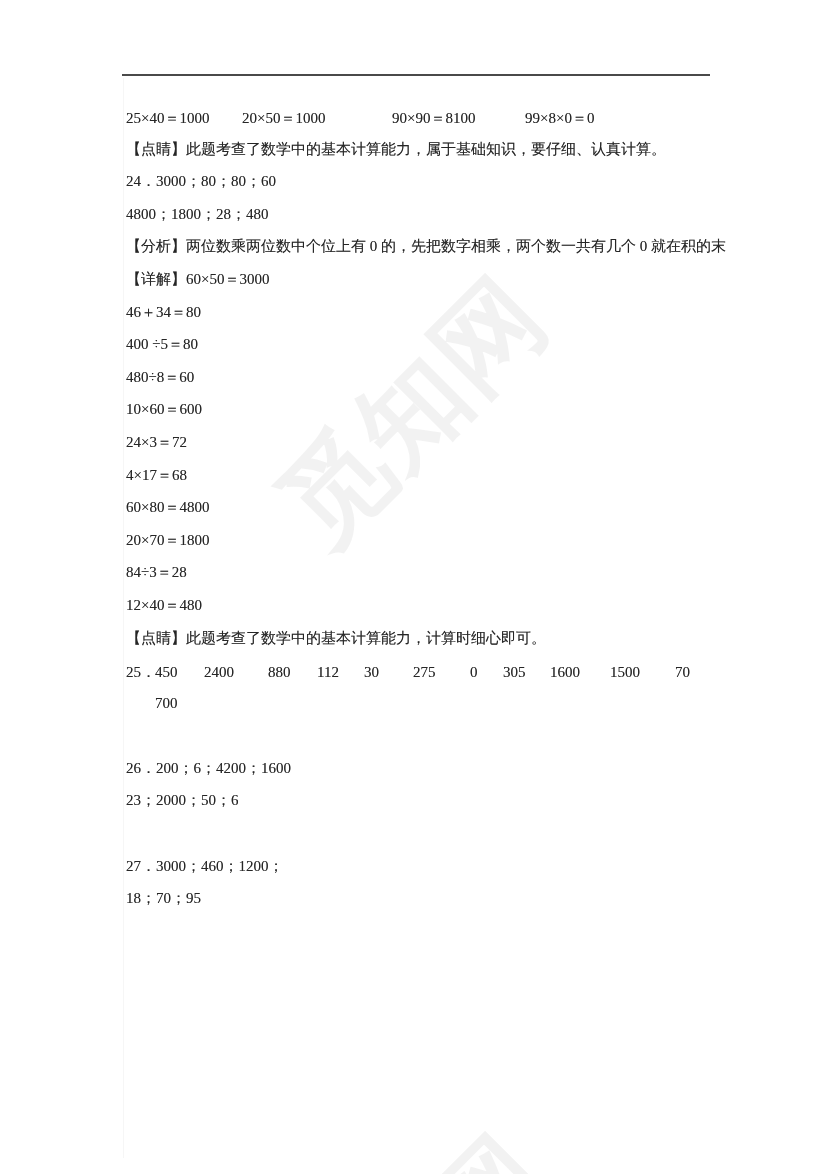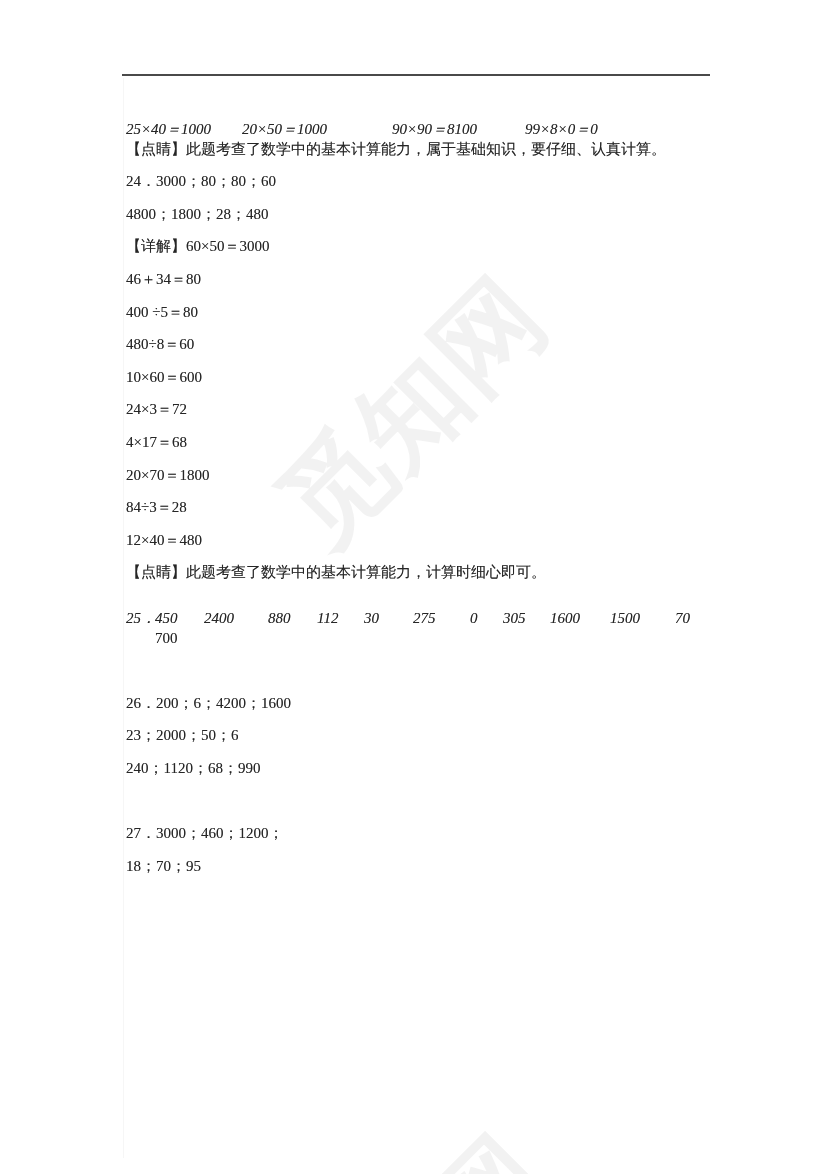--- a/index.html
+++ b/index.html
@@ -17,21 +17,21 @@
     position:absolute; left:123px; top:78px; width:1px; height:1080px;
     background:rgba(0,0,0,0.035);
   }
   .content {
     position:absolute; left:126px; top:100px; width:584px;
     font-size:15px;
     text-shadow:0 0 0.5px rgba(40,40,40,0.45);
   }
   .line { height:32.6px; line-height:32.6px; white-space:nowrap; }
   .rel { position:relative; }
-  .abs { position:absolute; top:13px;font-style:italic; }
+  .abs { position:absolute; top:2px; }
   
   .c0{left:0} .c1{left:116px} .c2{left:266px} .c3{left:399px}
   
   .p25{left:0}
   .v0{left:29px}.v1{left:78px}.v2{left:142px}.v3{left:191px}.v4{left:238px}
   .v5{left:287px}.v6{left:344px}.v7{left:377px}.v8{left:424px}.v9{left:484px}.v10{left:549px}
   .indent { padding-left:29px; }
   .watermark {
     position:absolute;
     font-family:"Liberation Sans","DejaVu Sans",sans-serif;
@@ -64,29 +64,31 @@
       <span class="abs c1">20×50＝1000</span>
       <span class="abs c2">90×90＝8100</span>
       <span class="abs c3">99×8×0＝0</span>
     </div>
 
     <div class="line">【点睛】此题考查了数学中的基本计算能力，属于基础知识，要仔细、认真计算。</div>
 
     <div class="line">24．3000；80；80；60</div>
     <div class="line">4800；1800；28；480</div>
 
+    <div class="line">【分析】两位数乘两位数中个位上有 0 的，先把数字相乘，两个数一共有几个 0 就在积的末</div>
 
     <div class="line">【详解】60×50＝3000</div>
 
     <div class="line">46＋34＝80</div>
     <div class="line">400 ÷5＝80</div>
     <div class="line">480÷8＝60</div>
     <div class="line">10×60＝600</div>
     <div class="line">24×3＝72</div>
     <div class="line">4×17＝68</div>
+    <div class="line">60×80＝4800</div>
     <div class="line">20×70＝1800</div>
     <div class="line">84÷3＝28</div>
     <div class="line">12×40＝480</div>
 
     <div class="line">【点睛】此题考查了数学中的基本计算能力，计算时细心即可。</div>
 
     <div class="line rel">
       <span class="abs p25">25．</span>
       <span class="abs v0">450</span>
       <span class="abs v1">2400</span>
@@ -99,21 +101,20 @@
       <span class="abs v8">1600</span>
       <span class="abs v9">1500</span>
       <span class="abs v10">70</span>
     </div>
     <div class="line indent">700</div>
 
     <div class="line"></div>
 
     <div class="line">26．200；6；4200；1600</div>
     <div class="line">23；2000；50；6</div>
-    <div class="line">240；1120；68；990</div>
 
     <div class="line"></div>
 
     <div class="line">27．3000；460；1200；</div>
     <div class="line">18；70；95</div>
 
   </div>
 </div>
 
 </body></html>

